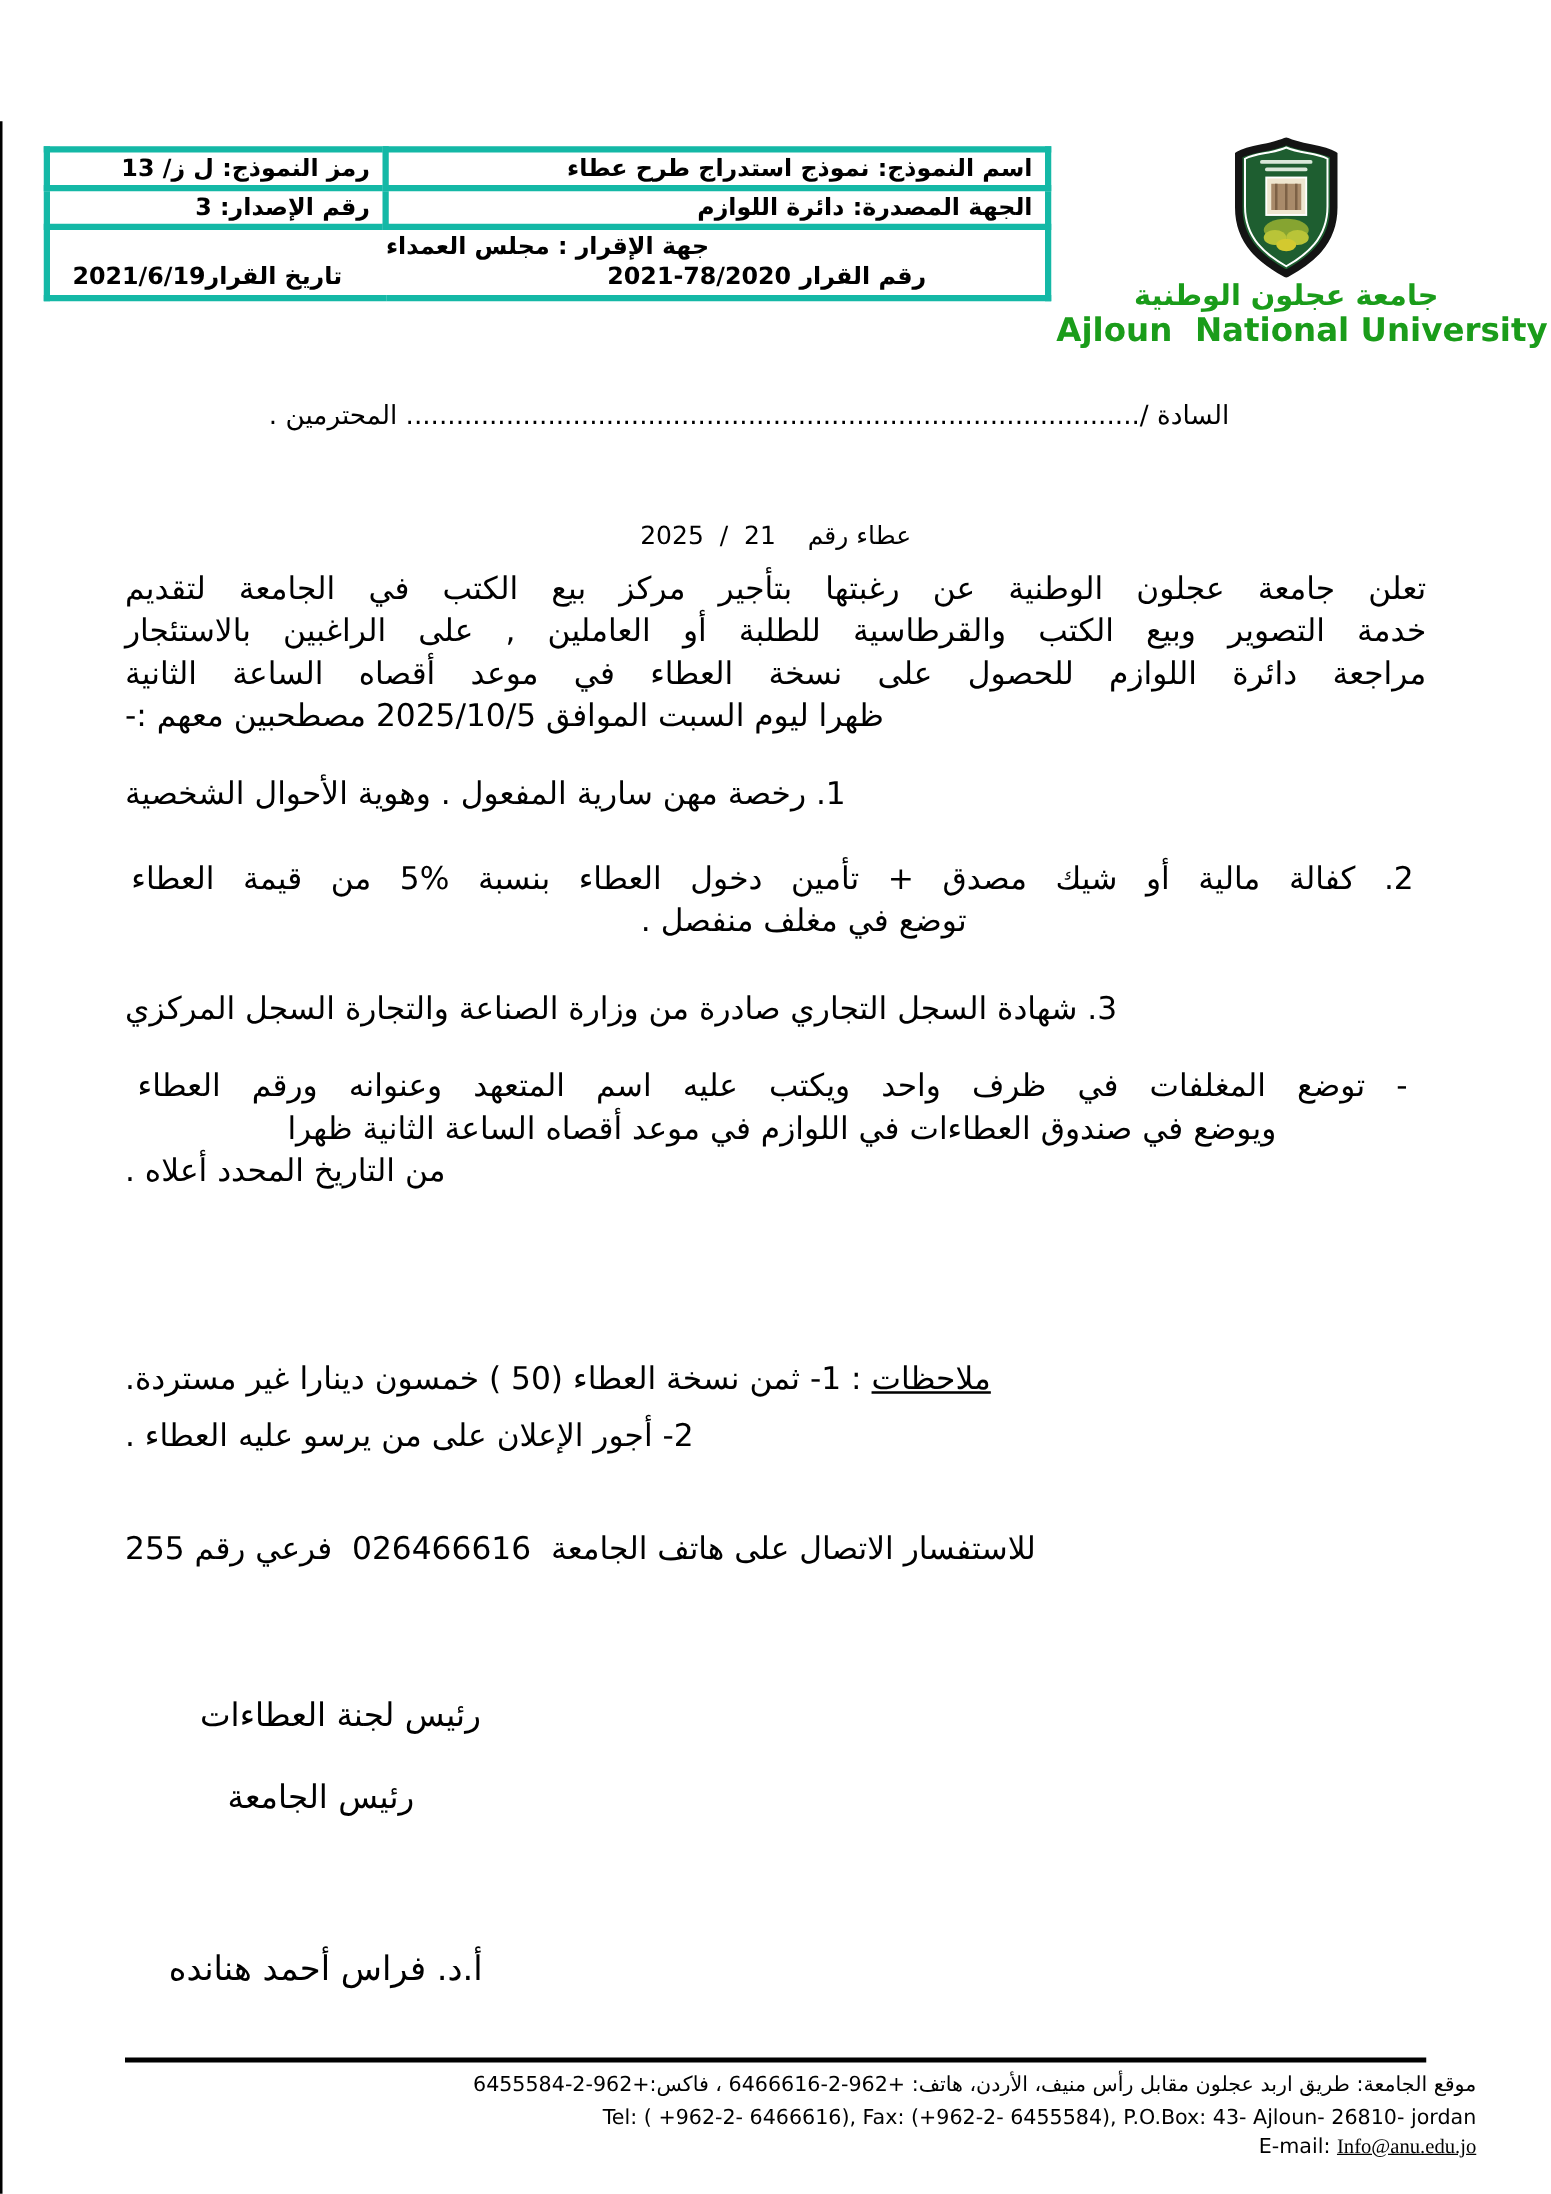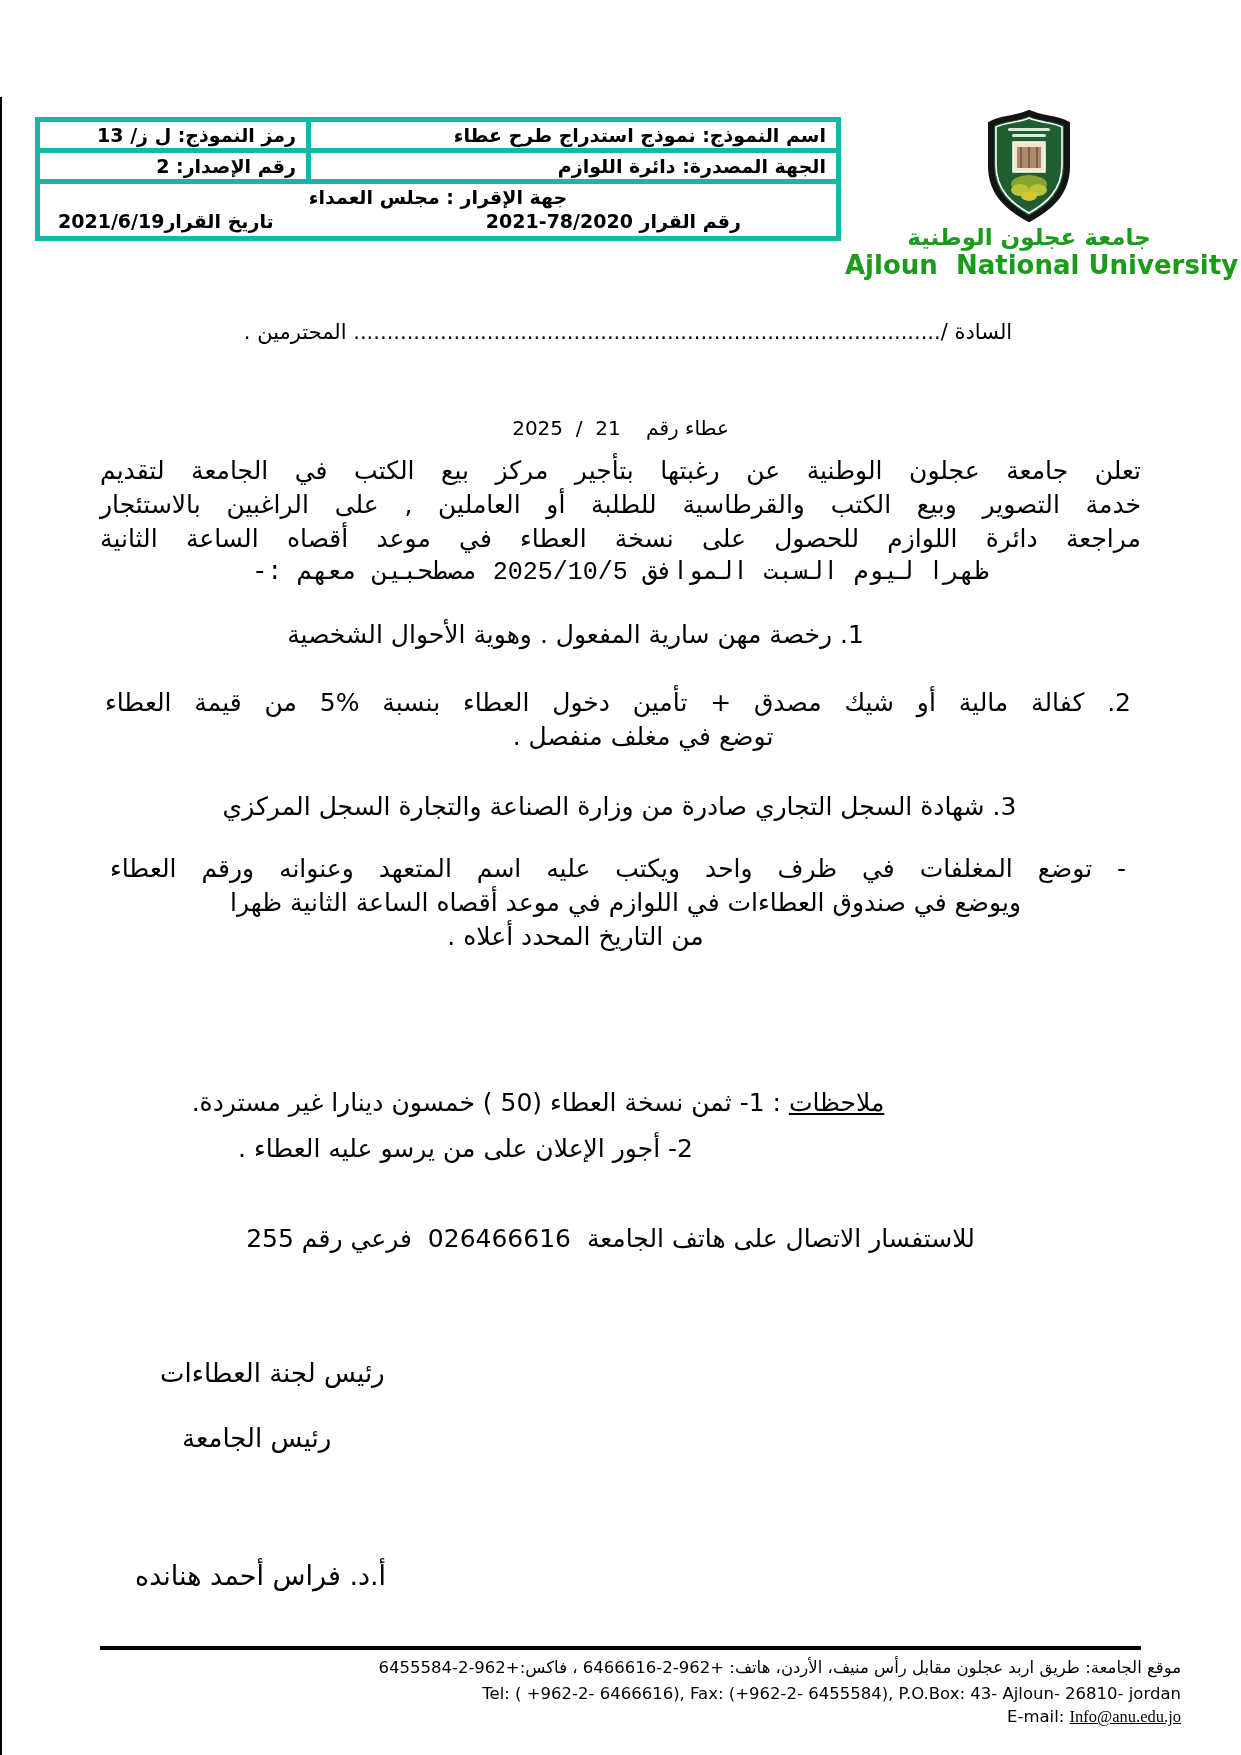--- a/index.html
+++ b/index.html
@@ -4,21 +4,21 @@
 <title>Tender Announcement</title>
 <style>
   html,body{margin:0;padding:0;}
   body{
     width:1241px;height:1755px;background:#ffffff;position:relative;
     font-family:"DejaVu Sans",sans-serif;color:#000;overflow:hidden;
   }
   .abs{position:absolute;}
   .rtl{direction:rtl;text-align:center;}
   .jl{text-align:justify;text-align-last:justify;}
-  .right{text-align:center;}
+  .right{text-align:left;}
   .center{text-align:center;}
   .pre{white-space:pre;}
   .body-text{font-size:25px;line-height:34px;}
   .edge-line{left:0;top:97px;bottom:0;width:2px;background:#000;}
 
   
   .hdr{position:absolute;left:35px;top:117px;width:806px;border-collapse:collapse;
        font-weight:bold;font-size:19px;direction:rtl;}
   .hdr td{border:5px solid #14b8a6;padding:2px 10px;vertical-align:middle;}
   .hdr .r{height:31px;}
@@ -50,21 +50,21 @@
 <div class="abs edge-line"></div>
 
 <table class="hdr">
   <tbody>
       <tr class="r">
     <td class="c1">اسم النموذج: نموذج استدراج طرح عطاء</td>
     <td class="c2">رمز النموذج: ل ز/ 13</td>
   </tr>
   <tr class="r">
     <td class="c1">الجهة المصدرة: دائرة اللوازم</td>
-    <td class="c2">رقم الإصدار: 2</td>
+    <td class="c2">رقم الإصدار: 3</td>
   </tr>
   <tr>
     <td colspan="2">
       <div class="ctr">جهة الإقرار : مجلس العمداء</div>
       <div class="decision">
         <span>رقم القرار 78/2020-2021</span>
         <span>تاريخ القرار2021/6/19</span>
       </div>
     </td>
   </tr>
@@ -91,21 +91,21 @@
   <div class="uni-en" style="color:#1a9c1a">Ajloun  National University</div>
 </div>
 
 <div class="abs rtl right greeting">السادة /........................................................................................ المحترمين .</div>
 
 <div class="abs center pre tender-line">عطاء رقم    21  /  2025</div>
 
 <div class="abs rtl jl body-text" style="top:454px;left:100px;right:100px;">تعلن جامعة عجلون الوطنية عن رغبتها بتأجير مركز بيع الكتب في الجامعة لتقديم</div>
 <div class="abs rtl jl body-text" style="top:488px;left:100px;right:100px;">خدمة التصوير وبيع الكتب والقرطاسية للطلبة أو العاملين , على الراغبين بالاستئجار</div>
 <div class="abs rtl jl body-text" style="top:522px;left:100px;right:100px;">مراجعة دائرة اللوازم للحصول على نسخة العطاء في موعد أقصاه الساعة الثانية</div>
-<div class="abs rtl right body-text" style="top:556px;left:100px;right:100px;font-family:Liberation Mono, monospace;">ظهرا ليوم السبت الموافق 2025/10/5 مصطحبين معهم :-</div>
+<div class="abs rtl right body-text" style="top:556px;left:100px;right:100px;">ظهرا ليوم السبت الموافق 2025/10/5 مصطحبين معهم :-</div>
 
 <div class="abs rtl right body-text" style="top:618px;left:100px;right:190px;">1. رخصة مهن سارية المفعول . وهوية الأحوال الشخصية</div>
 <div class="abs rtl jl body-text" style="top:686px;left:105px;right:110px;">2. كفالة مالية أو شيك مصدق + تأمين دخول العطاء بنسبة %5 من قيمة العطاء</div>
 <div class="abs rtl center body-text" style="top:720px;left:140px;right:95px;">توضع في مغلف منفصل .</div>
 <div class="abs rtl right body-text" style="top:790px;left:100px;right:102px;">3. شهادة السجل التجاري صادرة من وزارة الصناعة والتجارة السجل المركزي</div>
 
 <div class="abs rtl jl body-text" style="top:852px;left:110px;right:115px;">- توضع المغلفات في ظرف واحد ويكتب عليه اسم المتعهد وعنوانه ورقم العطاء</div>
 <div class="abs rtl center body-text" style="top:886px;left:110px;right:100px;">ويوضع في صندوق العطاءات في اللوازم في موعد أقصاه الساعة الثانية ظهرا</div>
 <div class="abs rtl right body-text" style="top:920px;left:100px;right:190px;">من التاريخ المحدد أعلاه .</div>
 

